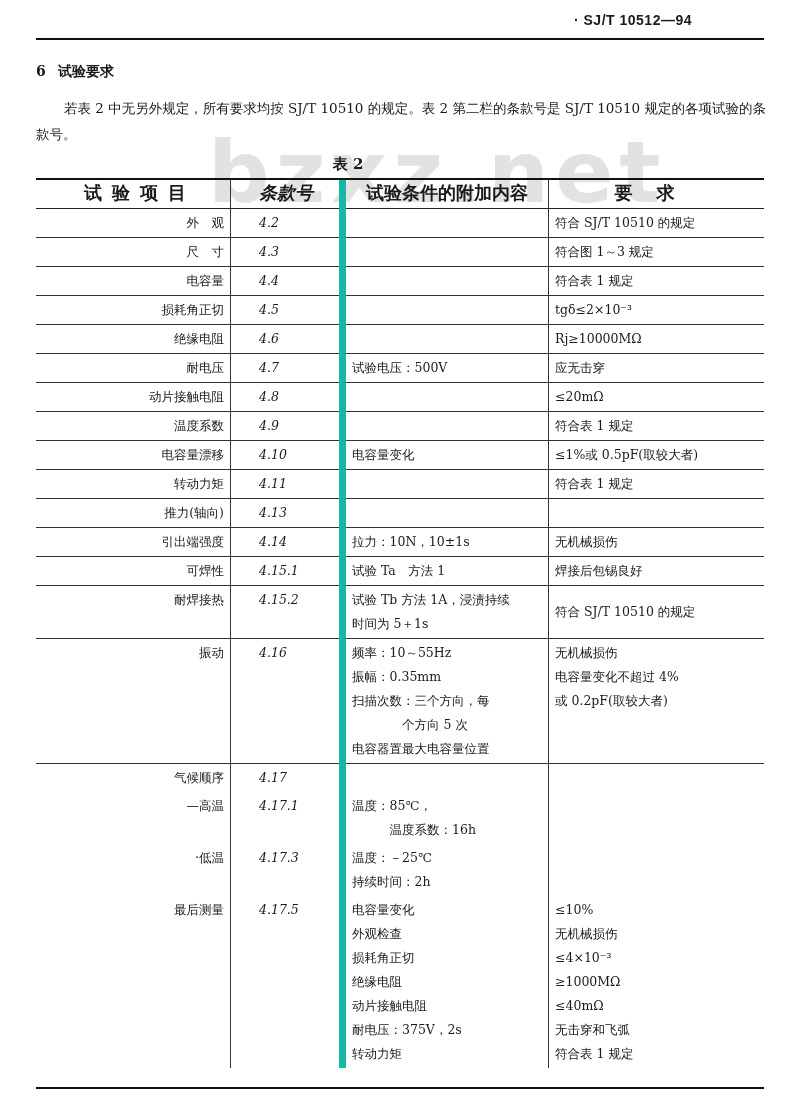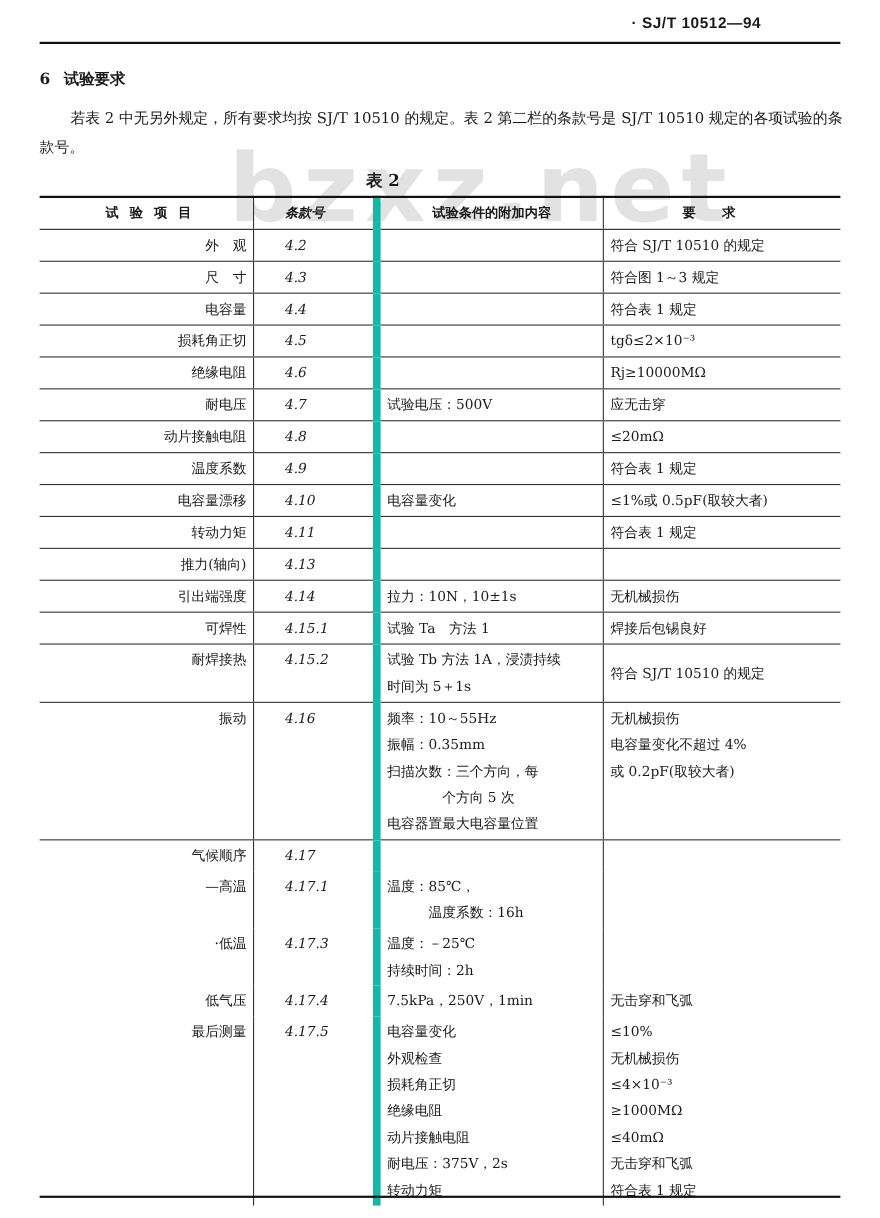--- a/index.html
+++ b/index.html
@@ -18,21 +18,21 @@
   .para { position: absolute; left: 36px; top: 95px; width: 730px; font-size: 13.5px; line-height: 26px; text-indent: 28px; }
   .watermark {
     position: absolute; left: 208px; top: 122px; font-family: "DejaVu Sans", sans-serif;
     font-weight: bold; font-size: 86px; color: #e2e2e2; letter-spacing: 6px; z-index: 0;
   }
   .table-caption { position: absolute; left: 0; top: 155px; width: 696px; text-align: center; font-size: 15px; font-weight: bold; z-index: 1; }
   .tbl { position: absolute; left: 36px; top: 178px; width: 728px; border-collapse: collapse; z-index: 1; font-size: 12.5px; }
   .tbl-top { position: absolute; left: 36px; top: 178px; width: 728px; height: 2px; background: #111; z-index: 2; }
   .tbl-bottom { position: absolute; left: 36px; top: 1087px; width: 728px; height: 2px; background: #111; z-index: 2; }
   .tbl th, .tbl td { padding: 0 6px; vertical-align: top; }
-  .tbl th { height: 30px; vertical-align: middle; font-weight: bold; font-size: 12px; border-bottom: 1px solid #222; }
+  .tbl th { height: 30px; vertical-align: middle; font-weight: bold; font-size: 18px; border-bottom: 1px solid #222; }
   .tbl td { border-bottom: 1px solid #333; line-height: 24px; padding-top: 2px; padding-bottom: 2px; }
   .c1 { width: 168px; padding-left: 20px !important; text-align: right; }
   .c2 { width: 74px; border-left: 1px solid #333; padding-left: 28px !important; font-style: italic; }
   .c3 { width: 190px; border-left: 7px solid #14b8a6; }
   .c4 { border-left: 1px solid #333; }
   th.c1 { text-align: center; letter-spacing: 10px; }
   th.c2 { text-align: left; }
   th.c3 { text-align: center; }
   th.c4 { text-align: center; letter-spacing: 24px; }
   .line { display: block; white-space: nowrap; }
@@ -323,34 +323,20 @@
           <span class="line">温度：－25℃</span>
           <span class="line">持续时间：2h</span>
         </td>
         <td class="c4">
           <span class="line">&nbsp;</span>
           <span class="line">&nbsp;</span>
         </td>
       </tr>
       <tr class="sub-row">
         <td class="c1 indent2">
-          <span class="line">低气压</span>
-        </td>
-        <td class="c2">
-          <span class="line">4.17.4</span>
-        </td>
-        <td class="c3">
-          <span class="line">7.5kPa，250V，1min</span>
-        </td>
-        <td class="c4">
-          <span class="line">无击穿和飞弧</span>
-        </td>
-      </tr>
-      <tr class="sub-row">
-        <td class="c1 indent2">
           <span class="line">最后测量</span>
         </td>
         <td class="c2">
           <span class="line">4.17.5</span>
         </td>
         <td class="c3">
           <span class="line">电容量变化</span>
           <span class="line">外观检查</span>
           <span class="line">损耗角正切</span>
           <span class="line">绝缘电阻</span>

